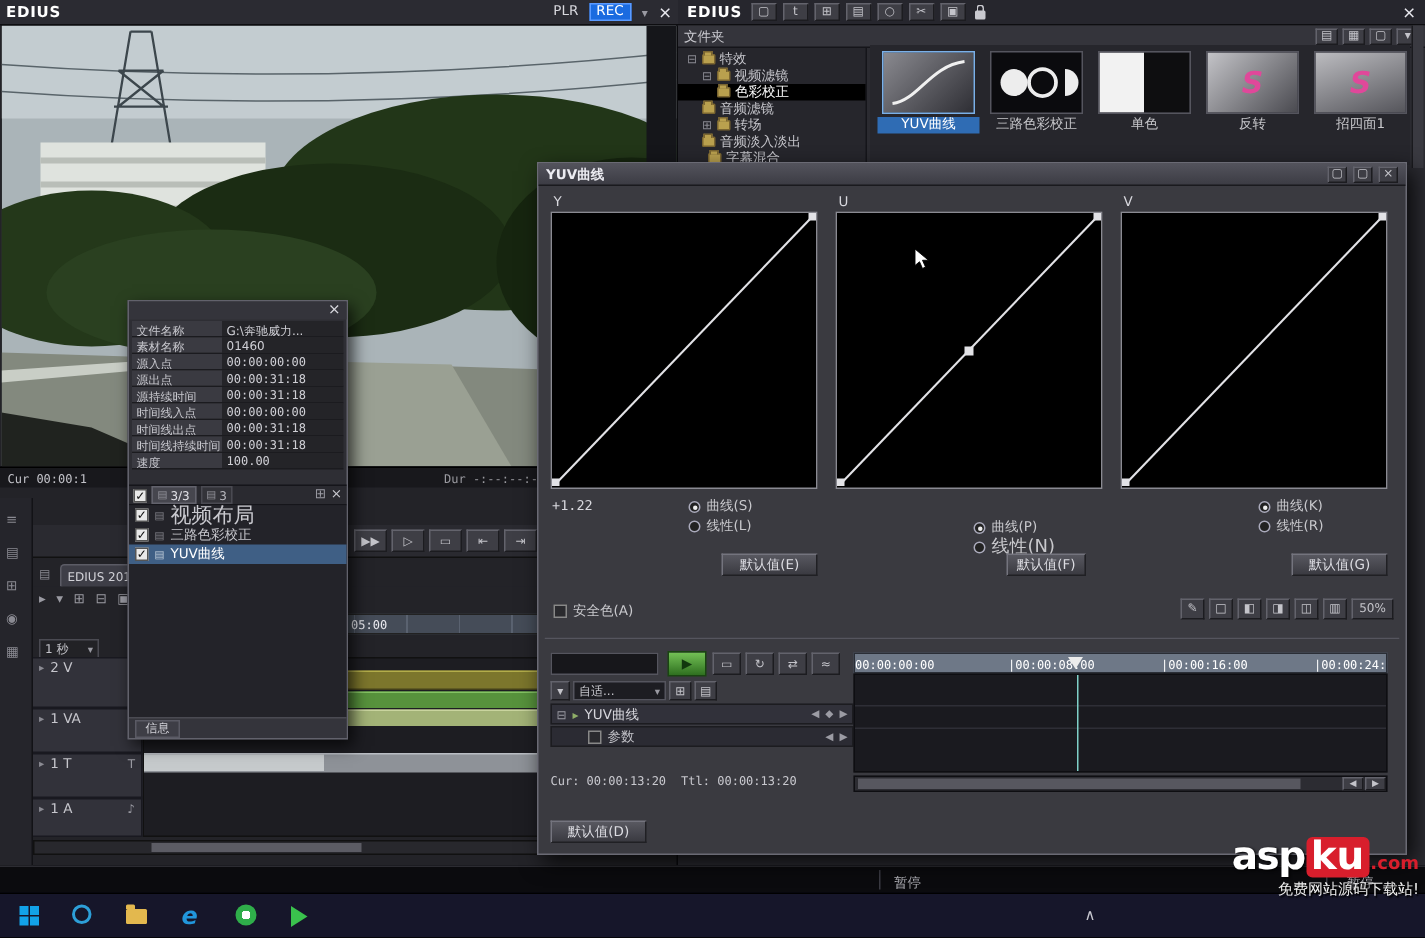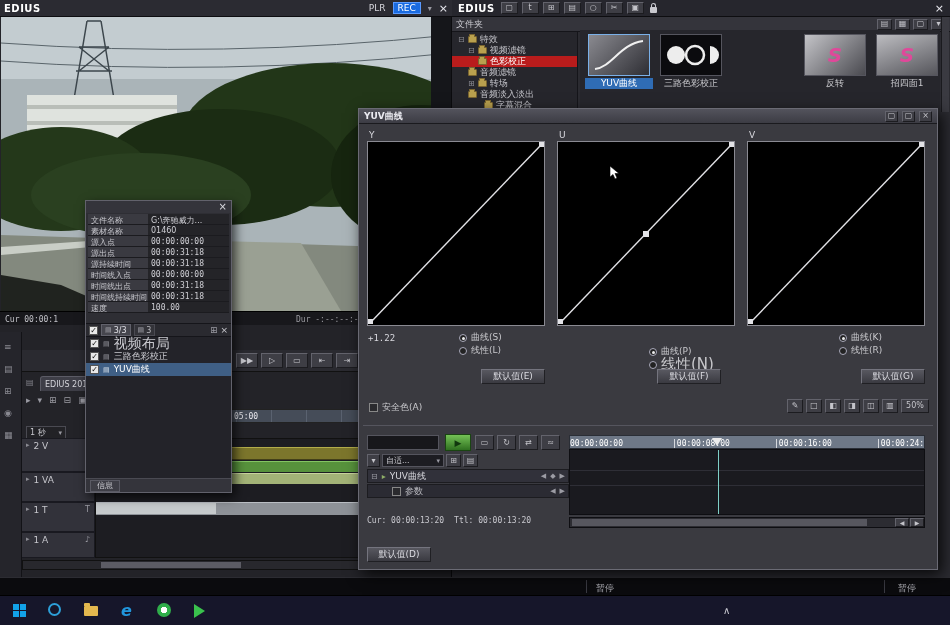--- a/index.html
+++ b/index.html
@@ -206,38 +206,38 @@
       <div class="tree-row" style="padding-left:6px">
         <span style="color:#8a8a92;font-size:8px">⊟</span>
         <span class="mini-folder"></span>
         <span>特效</span>
       </div>
       <div class="tree-row" style="padding-left:16px">
         <span style="color:#8a8a92;font-size:8px">⊟</span>
         <span class="mini-folder"></span>
         <span>视频滤镜</span>
       </div>
-      <div class="tree-row" style="padding-left:26px;background:#b91c1c;color:#fff">
+      <div class="tree-row" style="padding-left:26px;background:#000000;color:#fff">
         <span class="mini-folder"></span>
         <span>色彩校正</span>
       </div>
       <div class="tree-row" style="padding-left:16px">
         <span class="mini-folder"></span>
         <span>音频滤镜</span>
       </div>
       <div class="tree-row" style="padding-left:16px">
         <span style="color:#8a8a92;font-size:8px">⊞</span>
         <span class="mini-folder"></span>
         <span>转场</span>
       </div>
       <div class="tree-row" style="padding-left:16px">
         <span class="mini-folder"></span>
         <span>音频淡入淡出</span>
       </div>
-      <div class="tree-row" style="padding-left:32px">
+      <div class="tree-row" style="padding-left:20px">
         <span class="mini-folder"></span>
         <span>字幕混合</span>
       </div>
     </div>
 
     <div class="abs" style="left:128px;top:30px;width:360px;height:80px;background:#26262c">
       <div class="fx-card" style="left:5px">
         <div class="fx-icon" style="background:linear-gradient(135deg,#8a8a90,#2e2e34);border-color:#7ab0e8">
           <svg width="58" height="38" viewBox="0 0 58 38">
               <path d="M5,33 C22,31 30,8 53,5" stroke="#f0f0f0" stroke-width="2" fill="none"></path>
@@ -247,20 +247,24 @@
       </div>
       <div class="fx-card" style="left:77px">
         <div class="fx-icon" style="background:#0b0b0e">
           <svg width="58" height="38" viewBox="0 0 58 38">
             <circle cx="14" cy="19" r="9" fill="#ededed"></circle>
             <circle cx="33" cy="19" r="9" fill="none" stroke="#ededed" stroke-width="2.5"></circle>
             <path d="M48,10 a9,9 0 0 1 0,18 z" fill="#ededed"></path>
           </svg>
         </div>
         <div class="fx-label">三路色彩校正</div>
+      </div>
+      <div class="fx-card" style="left:149px">
+        <div class="fx-icon" style="background:linear-gradient(90deg,#f2f2f2 50%,#0e0e10 50%)"></div>
+        <div class="fx-label">单色</div>
       </div>
       <div class="fx-card" style="left:221px">
         <div class="fx-icon" style="background:linear-gradient(135deg,#c4c4c8,#4a4a50)">
           <span style="color:#e0489a;font-size:20px;font-weight:bold;font-style:italic">S</span>
         </div>
         <div class="fx-label">反转</div>
       </div>
       <div class="fx-card" style="left:293px">
         <div class="fx-icon" style="background:linear-gradient(160deg,#bcbcc0,#55555b)">
           <span style="color:#e0489a;font-size:20px;font-weight:bold;font-style:italic">S</span>
@@ -406,36 +410,36 @@
         <span style="font-size:9px">线性(L)</span>
       </div>
     </div>
     <div class="abs" style="left:290px;top:236px;width:86px">
       <div class="flex" style="gap:4px;height:13px">
         <span class="radio on"></span>
         <span style="font-size:9px">曲线(P)</span>
       </div>
       <div class="flex" style="gap:4px;height:13px">
         <span class="radio"></span>
-        <span style="font-size:15px">线性(N)</span>
+        <span style="font-size:12px">线性(N)</span>
       </div>
     </div>
     <div class="abs" style="left:480px;top:222px;width:86px">
       <div class="flex" style="gap:4px;height:13px">
         <span class="radio on"></span>
         <span style="font-size:9px">曲线(K)</span>
       </div>
       <div class="flex" style="gap:4px;height:13px">
         <span class="radio"></span>
         <span style="font-size:9px">线性(R)</span>
       </div>
     </div>
 
     <div class="btn abs" style="left:122px;top:260px;width:64px;height:15px">默认值(E)</div>
-    <div class="btn abs" style="left:298px;top:260px;width:64px;height:15px">默认值(F)</div>
+    <div class="btn abs" style="left:312px;top:260px;width:53px;height:15px">默认值(F)</div>
     <div class="btn abs" style="left:502px;top:260px;width:64px;height:15px">默认值(G)</div>
 
     <div class="abs flex" style="left:10px;top:292px;gap:4px">
       <span class="cb off"></span>
       <span style="font-size:9px">安全色(A)</span>
     </div>
 
     <div class="abs flex" style="left:428px;top:290px;gap:3px">
       <span class="gbtn" style="width:16px;height:14px">✎</span>
       <div class="flex" style="gap:3px">
@@ -523,20 +527,28 @@
     <div class="btn abs" style="left:8px;top:438px;width:64px;height:15px">默认值(D)</div>
   </div>
 
   <div class="abs" style="left:0;top:577px;width:950px;height:18px;background:#0b0b0e;border-top:1px solid #2c2c32">
     <span class="abs" style="left:586px;top:2px;width:1px;height:13px;background:#3a3a42"></span>
     <span class="abs" style="left:596px;top:4px;font-size:9px;color:#aeaeb4">暂停</span>
     <span class="abs" style="left:884px;top:2px;width:1px;height:13px;background:#3a3a42"></span>
     <span class="abs" style="left:898px;top:4px;font-size:9px;color:#aeaeb4">暂停</span>
   </div>
 
+  <div class="abs" style="left:762px;top:556px;width:184px;height:44px;z-index:90;text-align:right">
+    <div style="display:flex;align-items:baseline;justify-content:flex-end;gap:1px">
+      <span style="color:#fff;font-weight:bold;font-size:26px;letter-spacing:-1px;text-shadow:1px 1px 2px #000">asp</span>
+      <span style="color:#fff;font-weight:bold;font-size:26px;background:#d81e2c;border-radius:4px;padding:0 3px;line-height:1.05">ku</span>
+      <span style="color:#d81e2c;font-weight:bold;font-size:12px">.com</span>
+    </div>
+    <div style="color:#f0f0f0;font-size:10px;margin-top:0;text-shadow:1px 1px 1px #000">免费网站源码下载站!</div>
+  </div>
 
   <div class="abs" style="left:0;top:595px;width:950px;height:30px;background:#16162a;border-top:1px solid #000">
     <div class="abs win-logo" style="left:13px;top:8px">
       <span></span>
         <span></span>
         <span></span>
         <span></span>
     </div>
     <div class="abs" style="left:48px;top:7px;width:13px;height:13px;border:2px solid #2d9fd8;border-radius:50%"></div>
     <div class="abs tb-folder" style="left:84px;top:10px"></div>

